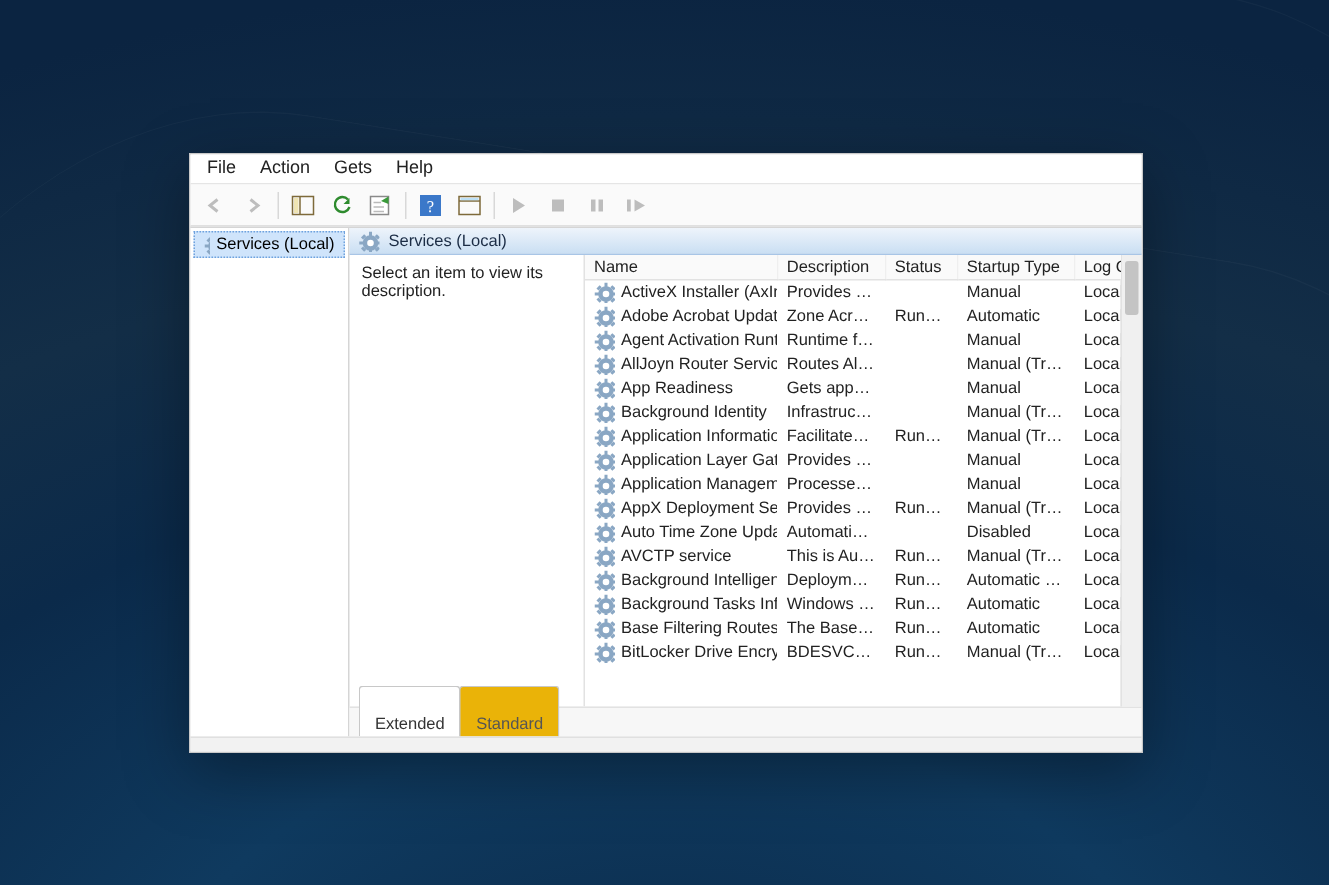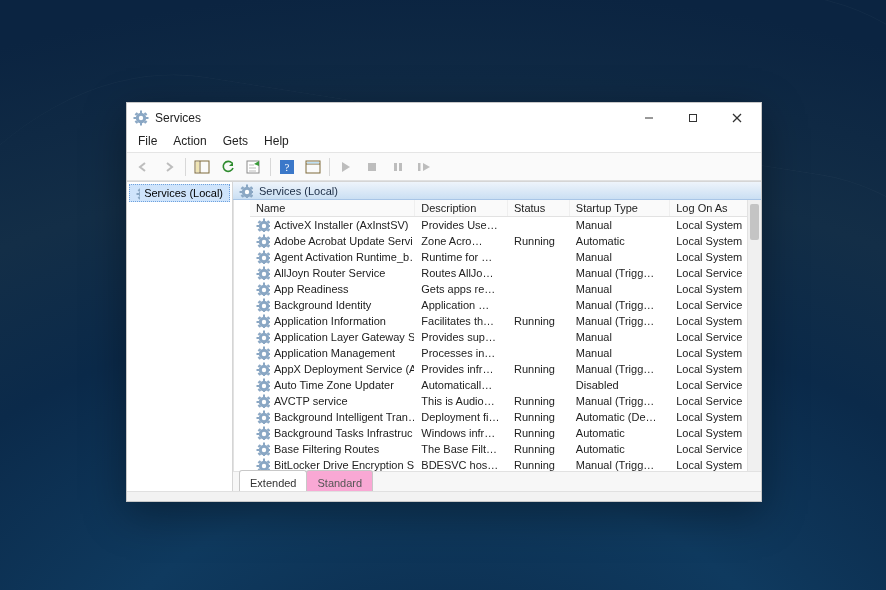--- a/index.html
+++ b/index.html
@@ -49,32 +49,32 @@
   .tree-row { display:flex; align-items:center; gap:4px; padding:1px 6px; background:#cfe4fb; border:1px dotted #6ea1dd; margin:0 2px; }
   .tree-row .lbl { color:#000; font-size:11px; white-space:nowrap; }
 
   .main { flex:1; display:flex; flex-direction:column; min-width:0; }
   .section-hdr { height:18px; display:flex; align-items:center; gap:6px; padding:0 6px;
     background:linear-gradient(#eef4fb,#cadff3); border-bottom:1px solid #a8c5e6; color:#1b2c45; font-size:11px; }
   .content { flex:1; display:flex; min-height:0; }
   .descpane { width:156px; padding:6px 8px; font-size:11px; color:#222; }
   .listwrap { flex:1; display:flex; min-width:0; border-left:1px solid #e2e2e2; }
   .cols { flex:1; overflow:hidden; }
-  table { border-collapse:collapse; width:100%; table-layout:fixed;margin-left:16px; }
+  table { border-collapse:collapse; width:100%; table-layout:fixed; }
   thead th { text-align:left; font-weight:400; font-size:11px; color:#222; padding:2px 6px; background:#fafafa; border-bottom:1px solid #e2e2e2; border-right:1px solid #efefef; position:sticky; top:0; white-space:nowrap; overflow:hidden; }
   tbody td { font-size:11px; color:#222; padding:0 6px; height:16px; white-space:nowrap; overflow:hidden; text-overflow:ellipsis; border-right:1px solid transparent; }
   .svc-cell { display:flex; align-items:center; gap:4px; }
   .svc-cell svg { flex:0 0 auto; }
 
   .vscroll { width:14px; background:#f0f0f0; border-left:1px solid #e2e2e2; position:relative; }
   .vscroll .thumb { position:absolute; left:2px; right:2px; top:4px; height:36px; background:#c4c4c4; border-radius:2px; }
 
   .tabs { height:20px; display:flex; align-items:flex-end; padding-left:6px; border-top:1px solid #e2e2e2; background:#f7f7f7; }
-  .tab { font-size:11px; padding:6px 10px 2px; border:1px solid #c8c8c8; border-bottom:none; background:#fff; margin-right:-1px; border-top-left-radius:3px; border-top-right-radius:3px; color:#333; }
-  .tab.inactive { background:#f9a8d4; color:#555;margin-top:40px; }
+  .tab { font-size:11px; padding:19px 10px 2px; border:1px solid #c8c8c8; border-bottom:none; background:#fff; margin-right:-1px; border-top-left-radius:3px; border-top-right-radius:3px; color:#333; }
+  .tab.inactive { background:#eab308; color:#555;margin-top:40px; }
   .statusbar { height:10px; background:#f2f2f2; border-top:1px solid #e0e0e0; }
 </style>
 </head>
 <body>
 <div class="bg-lines">
     <div></div>
     <div></div>
     <div></div>
     <div></div>
     <div></div>
@@ -96,45 +96,20 @@
         <rect x="11.6" y="2.4" width="2" height="3" transform="rotate(-45 12.6 3.9)"></rect>
         <rect x="2.4" y="10.6" width="2" height="3" transform="rotate(-45 3.4 12.1)"></rect>
         <rect x="11.6" y="10.6" width="2" height="3" transform="rotate(45 12.6 12.1)"></rect>
       </g>
     </g>
   </defs>
 </svg>
 
 <div class="window">
 
-  <div class="titlebar">
-    <span class="app-icon">
-      <svg width="16" height="16">
-          <use href="#gear"></use>
-        </svg>
-    </span>
-    <span class="title">Services</span>
-    <span class="spacer"></span>
-    <div class="winbtn">
-      <svg width="10" height="10">
-          <line x1="1" y1="5" x2="9" y2="5" stroke="currentColor" stroke-width="1"></line>
-        </svg>
-    </div>
-    <div class="winbtn">
-      <svg width="10" height="10">
-          <rect x="1.5" y="1.5" width="7" height="7" fill="none" stroke="currentColor" stroke-width="1"></rect>
-        </svg>
-    </div>
-    <div class="winbtn close">
-      <svg width="10" height="10">
-          <line x1="1" y1="1" x2="9" y2="9" stroke="currentColor" stroke-width="1.2"></line>
-          <line x1="9" y1="1" x2="1" y2="9" stroke="currentColor" stroke-width="1.2"></line>
-        </svg>
-    </div>
-  </div>
 
   <div class="menubar">
     <div class="item">File</div>
     <div class="item">Action</div>
     <div class="item">Gets</div>
     <div class="item">Help</div>
   </div>
 
   <div class="toolbar">
     <div class="tbtn disabled">
@@ -221,20 +196,23 @@
 
     <div class="main">
       <div class="section-hdr">
         <svg width="14" height="14">
             <use href="#gear"></use>
           </svg>
         <span>Services (Local)</span>
       </div>
 
       <div class="content">
+        <div class="descpane">
+          <div>Select an item to view its description.</div>
+        </div>
 
         <div class="listwrap">
           <div class="cols">
             <table>
               <colgroup>
                 <col style="width:128px">
                   <col style="width:72px">
                   <col style="width:48px">
                   <col style="width:78px">
                   <col style="width:72px">
@@ -321,21 +299,21 @@
                   </tr>
                   <tr>
                     <td>
                       <div class="svc-cell">
                         <svg width="14" height="14">
                           <use href="#gear"></use>
                         </svg>
                         <span>Background Identity</span>
                       </div>
                     </td>
-                    <td>Application …</td>
+                    <td>Infrastruc …</td>
                     <td></td>
                     <td>Manual (Trigg…</td>
                     <td>Local Service</td>
                   </tr>
                   <tr>
                     <td>
                       <div class="svc-cell">
                         <svg width="14" height="14">
                           <use href="#gear"></use>
                         </svg>

